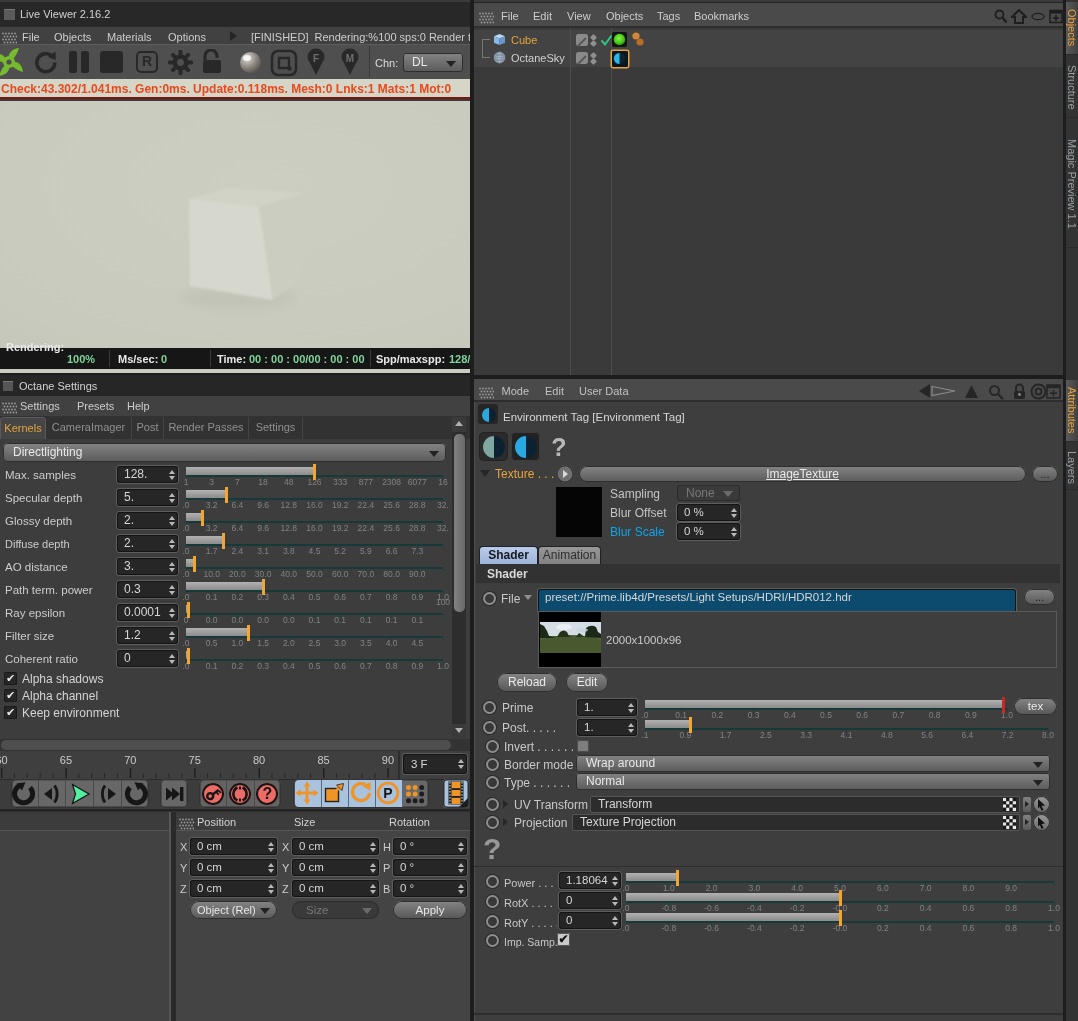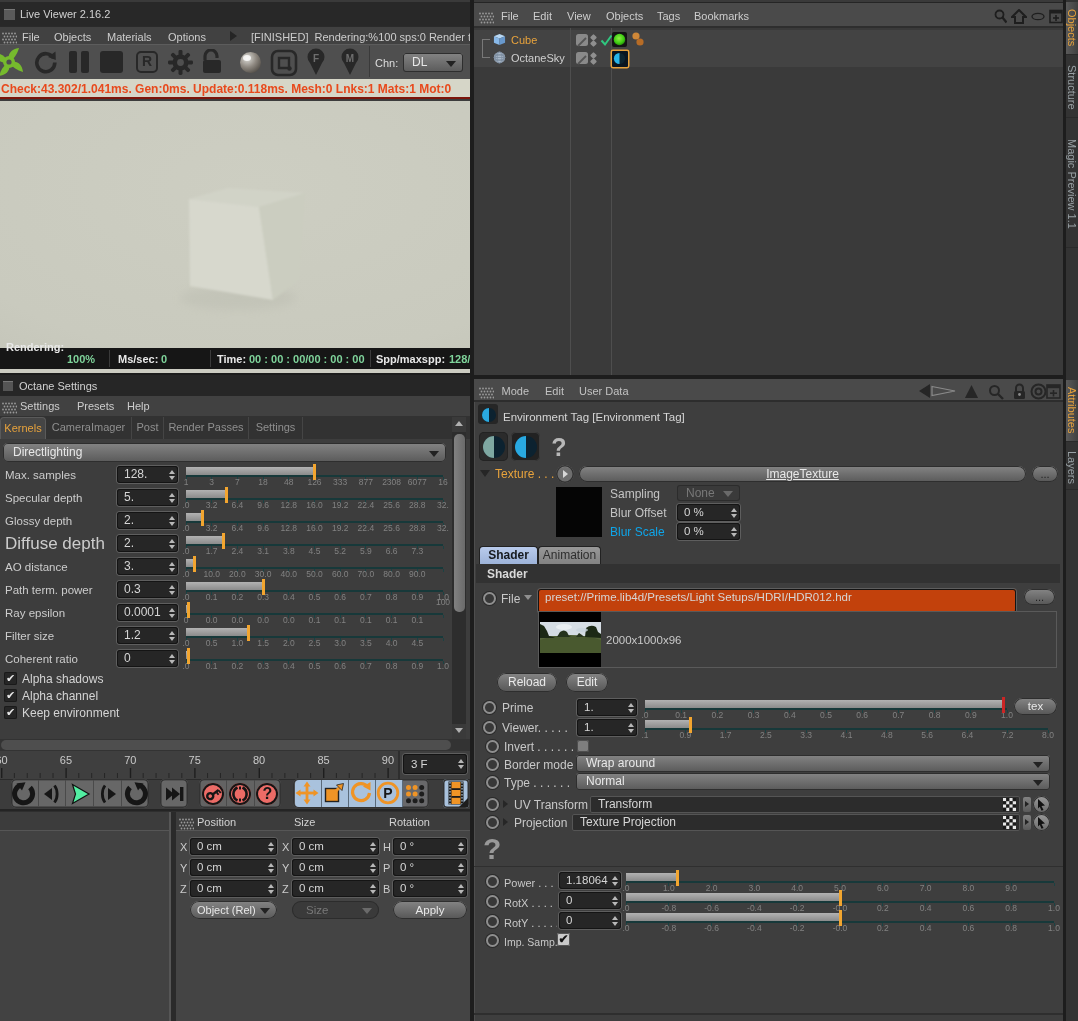--- a/index.html
+++ b/index.html
@@ -286,21 +286,21 @@
     <div style="position:absolute;left:179.4px;top:11px;width:1px;height:3px;background:#1b4243;"></div>
     <div style="position:absolute;left:164.9px;top:10.5px;width:30px;text-align:center;font-size:8.5px;color:#828282;">22.4</div>
     <div style="position:absolute;left:205.1px;top:11px;width:1px;height:3px;background:#1b4243;"></div>
     <div style="position:absolute;left:190.6px;top:10.5px;width:30px;text-align:center;font-size:8.5px;color:#828282;">25.6</div>
     <div style="position:absolute;left:230.79999999999998px;top:11px;width:1px;height:3px;background:#1b4243;"></div>
     <div style="position:absolute;left:216.29999999999998px;top:10.5px;width:30px;text-align:center;font-size:8.5px;color:#828282;">28.8</div>
     <div style="position:absolute;left:256.5px;top:11px;width:1px;height:3px;background:#1b4243;"></div>
     <div style="position:absolute;left:242.0px;top:10.5px;width:30px;text-align:center;font-size:8.5px;color:#828282;">32.</div>
     <div style="position:absolute;left:14.5px;top:-2px;width:3px;height:16px;background:#f2a52f;"></div>
   </div>
-<div style="position:absolute;left:5px;top:537px;height:14px;line-height:14px;font-size:17px;color:#cccccc;white-space:nowrap;">Diffuse depth</div>
+<div style="position:absolute;left:5px;top:537px;height:14px;line-height:14px;font-size:11px;color:#cccccc;white-space:nowrap;">Diffuse depth</div>
 <div style="position:absolute;left:117px;top:535px;width:61px;height:17px;background:#262626;border-radius:3px;box-shadow:inset 0 0 0 1px #141414, 0 0 0 1px #5e5e5e;">
     <div style="position:absolute;left:7px;top:0;line-height:17px;font-size:12px;color:#d6d6d6;white-space:nowrap;">2.</div>
     <div style="position:absolute;right:2px;top:50%;margin-top:-5px;width:8px;height:10px;">
       <div style="position:absolute;top:0;left:1px;width:0;height:0;border-left:3px solid transparent;border-right:3px solid transparent;border-bottom:4px solid #b8b8b8;"></div>
       <div style="position:absolute;bottom:0;left:1px;width:0;height:0;border-left:3px solid transparent;border-right:3px solid transparent;border-top:4px solid #b8b8b8;"></div>
     </div>
   </div>
 <div style="position:absolute;left:186px;top:535px;width:257px;height:22px;">
     <div style="position:absolute;left:0;top:1px;width:37px;height:8px;background:linear-gradient(#b2b2b2,#8b8b8b);"></div>
     <div style="position:absolute;left:0;top:9px;width:257px;height:2px;background:#17393a;"></div>
@@ -999,21 +999,21 @@
       <div style="position:absolute;bottom:0;left:1px;width:0;height:0;border-left:3px solid transparent;border-right:3px solid transparent;border-top:4px solid #b8b8b8;"></div>
     </div>
   </div>
 <div style="position:absolute;left:479px;top:546px;width:59px;height:18px;background:linear-gradient(#b9cbec,#9db3d9);border:1px solid #222;border-bottom:none;border-radius:4px 4px 0 0;color:#15191e;font-size:12px;font-weight:bold;text-align:center;line-height:17px;">Shader</div>
 <div style="position:absolute;left:538px;top:546px;width:63px;height:18px;background:linear-gradient(#989898,#828282);border:1px solid #222;border-bottom:none;border-radius:4px 4px 0 0;color:#2e2e2e;font-size:12px;text-align:center;line-height:17px;">Animation</div>
 <div style="position:absolute;left:476px;top:564px;width:584px;height:19px;background:#323232;"></div>
 <div style="position:absolute;left:487px;top:567px;height:14px;line-height:14px;font-size:12px;color:#d9d9d9;font-weight:bold;white-space:nowrap;">Shader</div>
 <div style="position:absolute;left:482.5px;top:591.5px;width:13px;height:13px;border-radius:50%;background:#383838;box-shadow:inset 0 0 0 2px #8e8e8e, 0 0 0 1px #2a2a2a;"></div>
 <div style="position:absolute;left:501px;top:592px;height:14px;line-height:14px;font-size:12px;color:#c8c8c8;white-space:nowrap;">File</div>
 <div style="position:absolute;left:524px;top:595px;width:0;height:0;border-left:4px solid transparent;border-right:4px solid transparent;border-top:5px solid #8f8f8f;"></div>
-<div style="position:absolute;left:538px;top:589px;width:478px;height:24px;background:#c2410c;border-radius:3px;box-shadow:inset 0 0 0 1px #141414, 0 0 0 1px #5e5e5e;">
+<div style="position:absolute;left:538px;top:589px;width:478px;height:24px;background:#0c4a6e;border-radius:3px;box-shadow:inset 0 0 0 1px #141414, 0 0 0 1px #5e5e5e;">
     <div style="position:absolute;left:7px;top:0;line-height:17px;font-size:11.5px;color:#d6d6d6;white-space:nowrap;">preset://Prime.lib4d/Presets/Light Setups/HDRI/HDR012.hdr</div>
   </div>
 <div style="position:absolute;left:1024px;top:589px;width:31px;height:16px;border-radius:8px;background:linear-gradient(#858585,#565656);box-shadow:inset 0 0 0 1px #2e2e2e, inset 0 1px 0 rgba(255,255,255,0.25);text-align:center;line-height:16px;font-size:11px;color:#222;">...</div>
 <div style="position:absolute;left:538px;top:611px;width:519px;height:57px;background:#3e3e3e;box-shadow:inset 0 0 0 1px #5a5a5a;"></div>
 <div style="position:absolute;left:539px;top:612px;width:62px;height:55px;background:#000;"></div>
 <svg width="61" height="31" viewBox="0 0 61 31" style="position:absolute;left:540px;top:622px;">
     <rect width="61" height="31" fill="#d5dde4"></rect>
     <rect x="0" y="14" width="61" height="17" fill="#55663c"></rect>
     <path d="M0 18 Q15 13 30 13 Q46 13 61 18 L61 31 L0 31 Z" fill="#49592f"></path>
     <path d="M0 16 L0 2 L4 4 L7 9 L9 14 L13 15 L15 16 Z" fill="#1c2916"></path>
@@ -1057,21 +1057,21 @@
     <div style="position:absolute;left:289.1px;top:11px;width:1px;height:3px;background:#1b4243;"></div>
     <div style="position:absolute;left:274.6px;top:10.5px;width:30px;text-align:center;font-size:8.5px;color:#828282;">0.8</div>
     <div style="position:absolute;left:325.3px;top:11px;width:1px;height:3px;background:#1b4243;"></div>
     <div style="position:absolute;left:310.8px;top:10.5px;width:30px;text-align:center;font-size:8.5px;color:#828282;">0.9</div>
     <div style="position:absolute;left:361.5px;top:11px;width:1px;height:3px;background:#1b4243;"></div>
     <div style="position:absolute;left:347.0px;top:10.5px;width:30px;text-align:center;font-size:8.5px;color:#828282;">1.0</div>
     <div style="position:absolute;left:356.5px;top:-2px;width:3px;height:16px;background:#cc2525;"></div>
   </div>
 <div style="position:absolute;left:1014px;top:698px;width:43px;height:17px;border-radius:9px;background:linear-gradient(#858585,#565656);box-shadow:inset 0 0 0 1px #2e2e2e, inset 0 1px 0 rgba(255,255,255,0.25);text-align:center;line-height:17px;font-size:11.5px;color:#e9e9e9;">tex</div>
 <div style="position:absolute;left:482.5px;top:720.5px;width:13px;height:13px;border-radius:50%;background:#383838;box-shadow:inset 0 0 0 2px #8e8e8e, 0 0 0 1px #2a2a2a;"></div>
-<div style="position:absolute;left:502px;top:721px;width:73px;height:15px;line-height:15px;font-size:12px;color:#c8c8c8;overflow:hidden;white-space:nowrap;">Viewer. . . . .</div>
+<div style="position:absolute;left:502px;top:721px;width:73px;height:15px;line-height:15px;font-size:12px;color:#c8c8c8;overflow:hidden;white-space:nowrap;">Post. . . . .</div>
 <div style="position:absolute;left:577px;top:719px;width:60px;height:17px;background:#262626;border-radius:3px;box-shadow:inset 0 0 0 1px #141414, 0 0 0 1px #5e5e5e;">
     <div style="position:absolute;left:7px;top:0;line-height:17px;font-size:11.5px;color:#d6d6d6;white-space:nowrap;">1.</div>
     <div style="position:absolute;right:2px;top:50%;margin-top:-5px;width:8px;height:10px;">
       <div style="position:absolute;top:0;left:1px;width:0;height:0;border-left:3px solid transparent;border-right:3px solid transparent;border-bottom:4px solid #b8b8b8;"></div>
       <div style="position:absolute;bottom:0;left:1px;width:0;height:0;border-left:3px solid transparent;border-right:3px solid transparent;border-top:4px solid #b8b8b8;"></div>
     </div>
   </div>
 <div style="position:absolute;left:645px;top:719px;width:403px;height:22px;">
     <div style="position:absolute;left:0;top:1px;width:45px;height:8px;background:linear-gradient(#b2b2b2,#8b8b8b);"></div>
     <div style="position:absolute;left:0;top:9px;width:403px;height:2px;background:#17393a;"></div>

